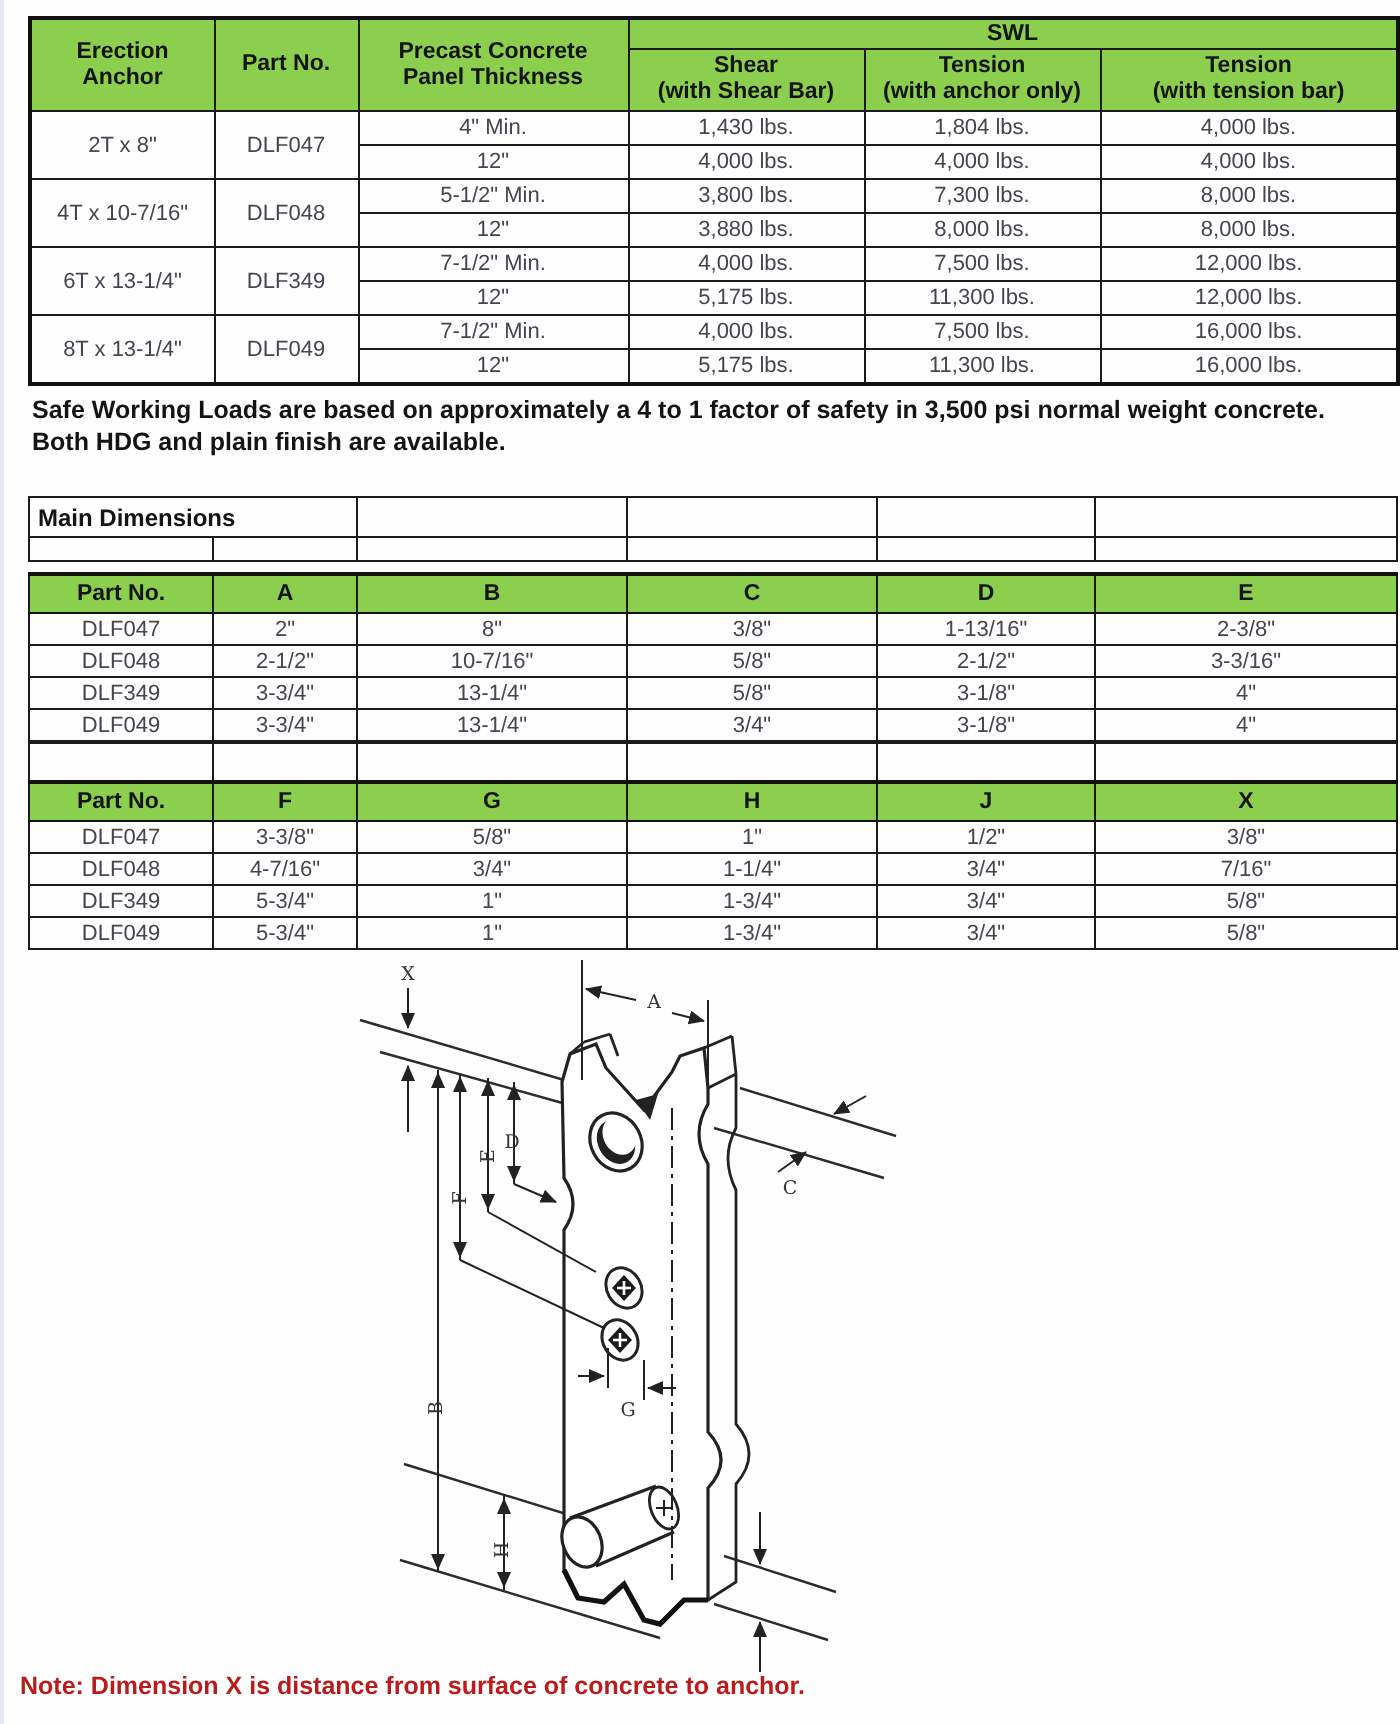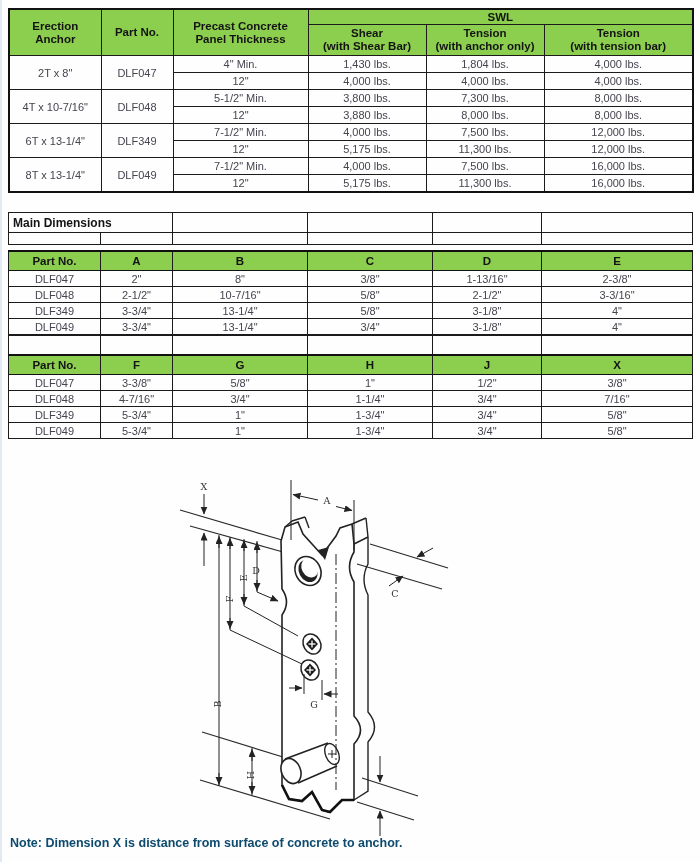--- a/index.html
+++ b/index.html
@@ -1,39 +1,39 @@
 <!DOCTYPE html>
 <html><head>
 <meta charset="utf-8">
 <style>
   html,body{margin:0;padding:0;background:#fff;}
   .page{
     position:relative;width:700px;height:862px;background:#fefefe;
     font-family:"Liberation Sans",sans-serif;overflow:hidden;
     border-left:2px solid #e2e9f3;box-sizing:border-box;
   }
-  .content{padding:8px 0 0 6px;}
+  .content{padding:8px 0 0 12px;}
   table.tbl{
     border-collapse:collapse;table-layout:fixed;width:684px;
     font-size:11px;color:#47434f;
   }
   table.tbl td, table.tbl th{
     border:1px solid #1b1b1b;text-align:center;vertical-align:middle;
     padding:0 2px;overflow:hidden;
   }
   table.tbl th{color:#141414;font-weight:bold;font-size:11.5px;}
   
   table.swl{border:2px solid #111;}
   .swl thead th{background:#8CCE4E;white-space:pre-line;line-height:13px;}
   .swl .r-swl th{height:14px;}
   .swl .r-sub th{height:30px;}
   .swl tbody td{height:16px;}
   
   .note1{margin:4px 0 0 2px;font-weight:bold;font-size:12.5px;line-height:16px;color:#141414;}
-  .note2{position:absolute;left:8px;top:836px;margin:0;font-weight:bold;font-size:12.5px;color:#0c4a6e;}
+  .note2{position:absolute;left:8px;top:836px;margin:0;font-weight:bold;font-size:12.5px;color:#b91c1c;}
   
   .dims-caption{margin-top:19px;}
   .dims-caption .cap-row td{height:19px;}
   .dims-caption .cap{text-align:left;font-weight:bold;color:#141414;font-size:12px;padding-left:4px;}
   .dims-caption .empty-row td{height:11px;}
   
   .dims{margin-top:5px;}
   .dims tr.green th{
     background:#8CCE4E;height:18px;border-top:2px solid #111;
     border-bottom:1.5px solid #111;
@@ -130,20 +130,24 @@
           </tr>
           <tr>
             <td>12"</td>
             <td>5,175 lbs.</td>
             <td>11,300 lbs.</td>
             <td>16,000 lbs.</td>
           </tr>
         </tbody>
     </table>
 
+    <p class="note1">
+      <span>Safe Working Loads are based on approximately a 4 to 1 factor of safety in 3,500 psi normal weight concrete.</span><br>
+      <span>Both HDG and plain finish are available.</span>
+    </p>
 
     <table class="tbl dims-caption">
       <colgroup>
         <col style="width:92px">
           <col style="width:72px">
           <col style="width:135px">
         <col style="width:125px">
           <col style="width:109px">
           <col style="width:151px">
       </colgroup>

